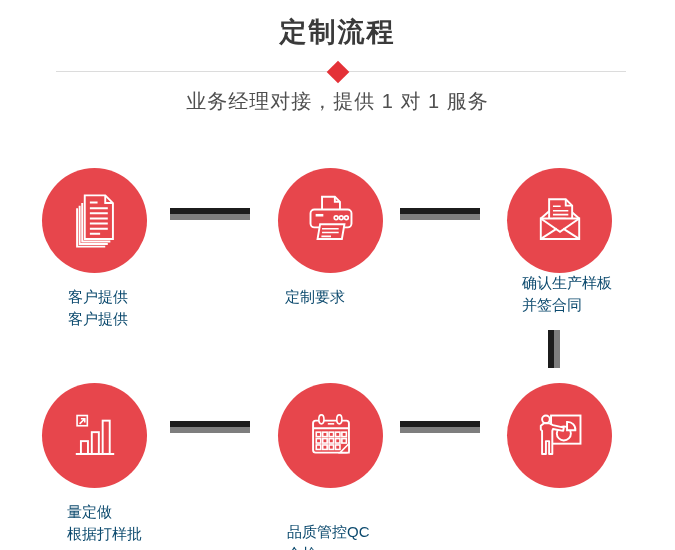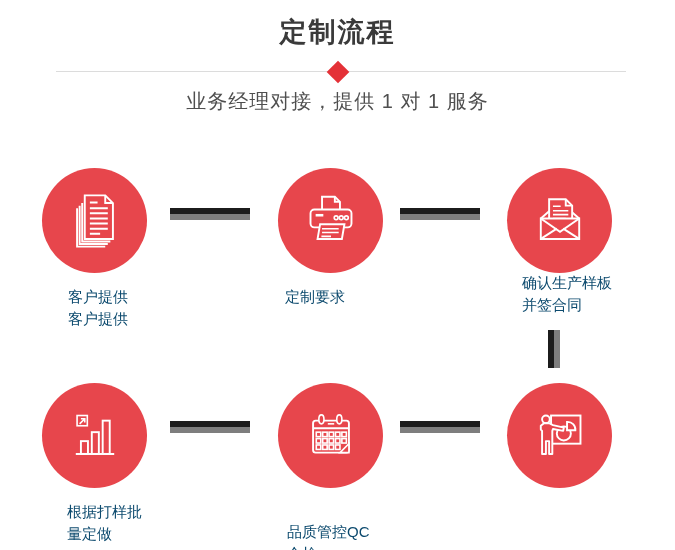--- a/index.html
+++ b/index.html
@@ -173,21 +173,21 @@
     <div>客户提供</div>
   </div>
   <div class="step-label l2">
     <div>定制要求</div>
   </div>
   <div class="step-label l3">
     <div>确认生产样板</div>
     <div>并签合同</div>
   </div>
   <div class="step-label l4">
+    <div>量定做</div>
     <div>根据打样批</div>
-    <div>量定做</div>
   </div>
   <div class="step-label l5">
     <div>品质管控QC</div>
     <div>全检</div>
   </div>
 
 </div>
 
 </body></html>

